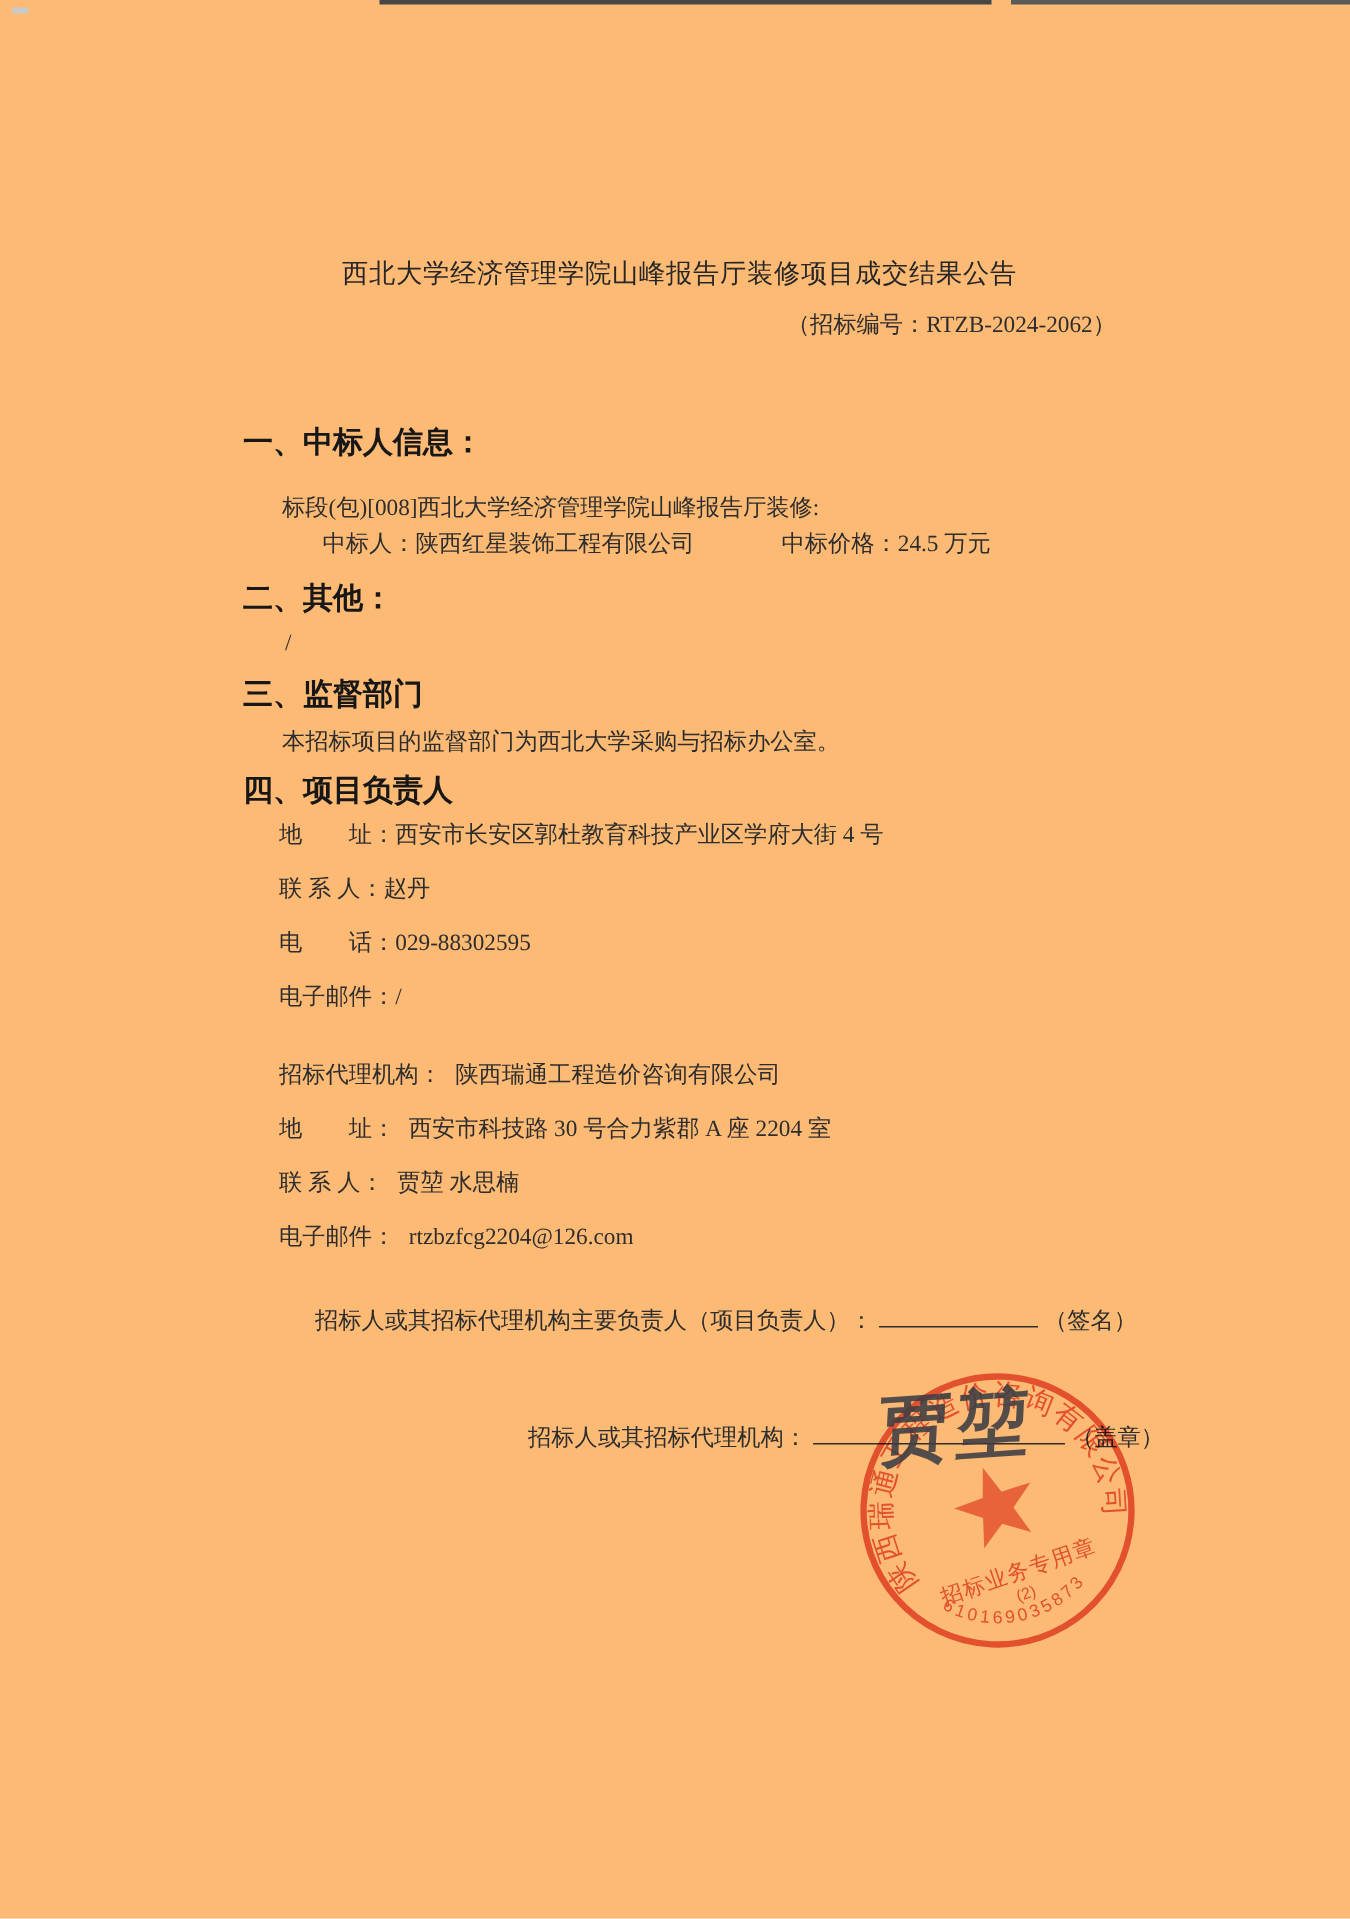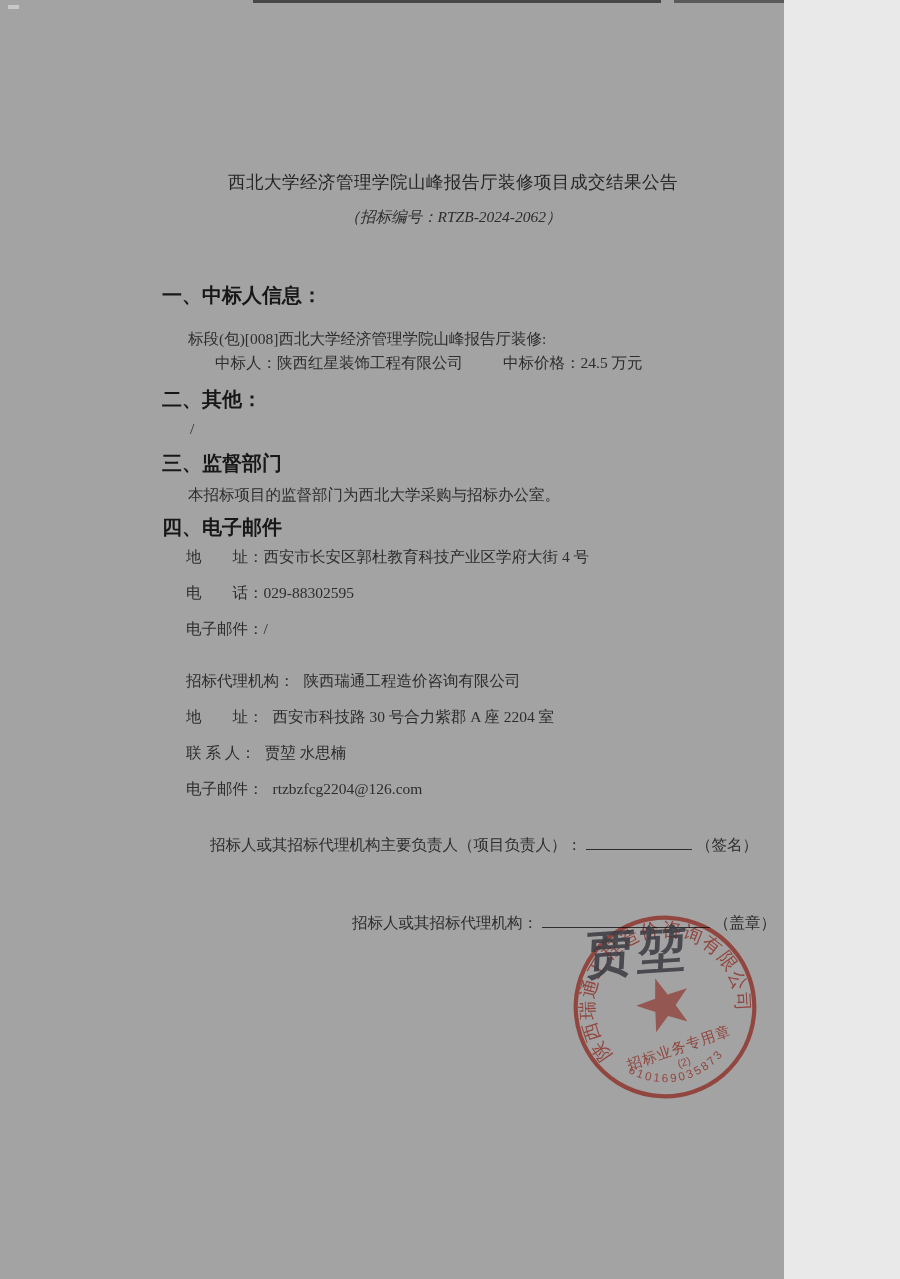--- a/index.html
+++ b/index.html
@@ -1,26 +1,26 @@
 <!DOCTYPE html>
 <html><head>
 <meta charset="utf-8">
 <style>
   html,body{margin:0;padding:0;background:#e9e9e9;}
-  .page{position:relative;width:784px;height:1279px;background:#a3a3a3;overflow:hidden;
+  .page{position:relative;width:900px;height:1279px;background:#fdba74;overflow:hidden;
         font-family:"Liberation Serif","DejaVu Serif",serif;color:#2d2d2d;}
   .content{position:absolute;left:162px;top:0;width:582px;}
   .title{margin:170px 0 0;text-align:center;font-size:17.5px;letter-spacing:.5px;line-height:24px;color:#262626;}
-  .subtitle{margin-top:12px;text-align:center;font-size:15.5px;line-height:21px;font-style:italic;}
+  .subtitle{margin-top:12px;text-align:right;font-size:15.5px;line-height:21px;}
   .heading{font-family:"Liberation Sans","DejaVu Sans",sans-serif;font-weight:bold;
            font-size:20px;line-height:24px;color:#171717;}
   .h1{margin-top:56px}.h2{margin-top:14px}.h3{margin-top:12px}.h4{margin-top:10px}
   .para{font-size:15.5px;line-height:20px;margin-left:26px;}
   .lot{margin-top:22px}
-  .winner-row{margin-top:4px;margin-left:53px;font-size:15.5px;line-height:20px;display:flex;gap:40px;}
+  .winner-row{margin-top:4px;margin-left:53px;font-size:15.5px;line-height:20px;display:flex;gap:58px;}
   .slash{margin-top:8px;margin-left:28px}
   .sup{margin-top:10px}
   .rows{margin-left:24px;font-size:15.5px;}
   .crow{line-height:20px;margin-bottom:16px;white-space:pre;}
   .tenderer{margin-top:8px}
   .agency{margin-top:32px}
   .agency .val{padding-left:9px}
   .sig{font-size:15.5px;line-height:26px;white-space:nowrap;}
   .sig1{margin-top:33px;margin-left:48px;}
   .sig2{margin-top:52px;margin-left:190px;}
@@ -57,24 +57,25 @@
       <span>中标人：陕西红星装饰工程有限公司</span>
       <span>中标价格：24.5 万元</span>
     </div>
 
     <div class="heading h2">二、其他：</div>
     <div class="para slash">/</div>
 
     <div class="heading h3">三、监督部门</div>
     <div class="para sup">本招标项目的监督部门为西北大学采购与招标办公室。</div>
 
-    <div class="heading h4">四、电子邮件</div>
+    <div class="heading h4">四、项目负责人</div>
 
     <div class="rows tenderer">
       <div class="crow"><span class="lbl">地　　址：</span><span class="val">西安市长安区郭杜教育科技产业区学府大街 4 号</span></div>
+      <div class="crow"><span class="lbl">联 系 人：</span><span class="val">赵丹</span></div>
       <div class="crow"><span class="lbl">电　　话：</span><span class="val">029-88302595</span></div>
       <div class="crow"><span class="lbl">电子邮件：</span><span class="val">/</span></div>
     </div>
 
     <div class="rows agency">
       <div class="crow"><span class="lbl">招标代理机构：</span><span class="val">陕西瑞通工程造价咨询有限公司</span></div>
       <div class="crow"><span class="lbl">地　　址：</span><span class="val">西安市科技路 30 号合力紫郡 A 座 2204 室</span></div>
       <div class="crow"><span class="lbl">联 系 人：</span><span class="val">贾堃 水思楠</span></div>
       <div class="crow"><span class="lbl">电子邮件：</span><span class="val">rtzbzfcg2204@126.com</span></div>
     </div>

